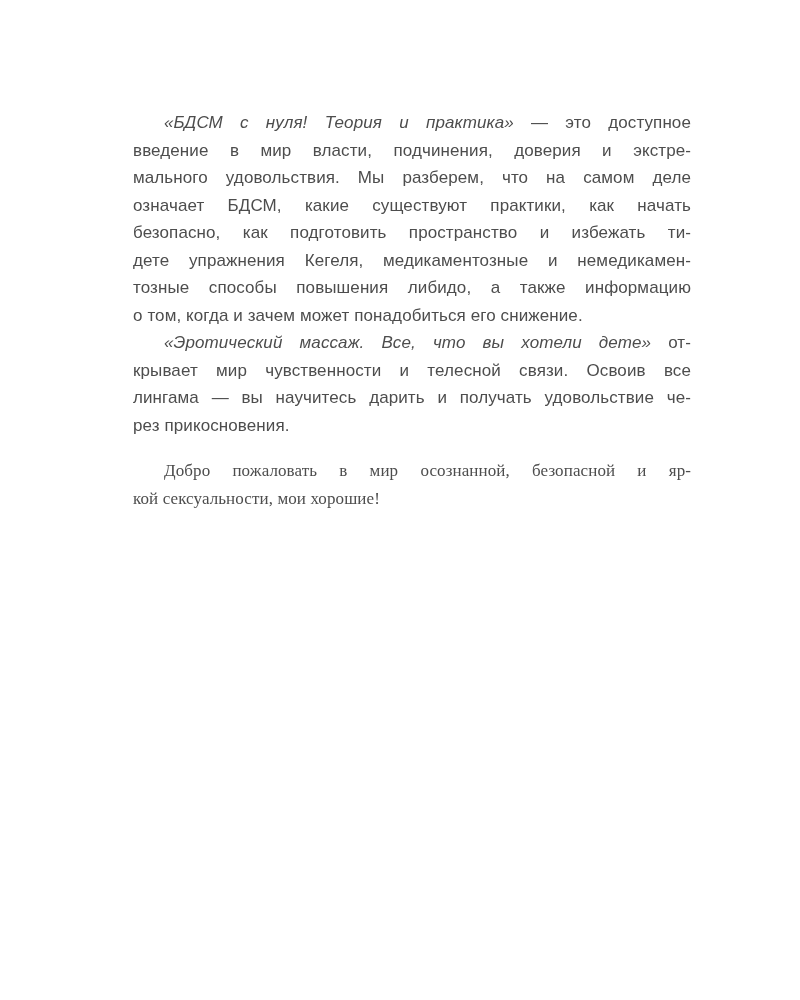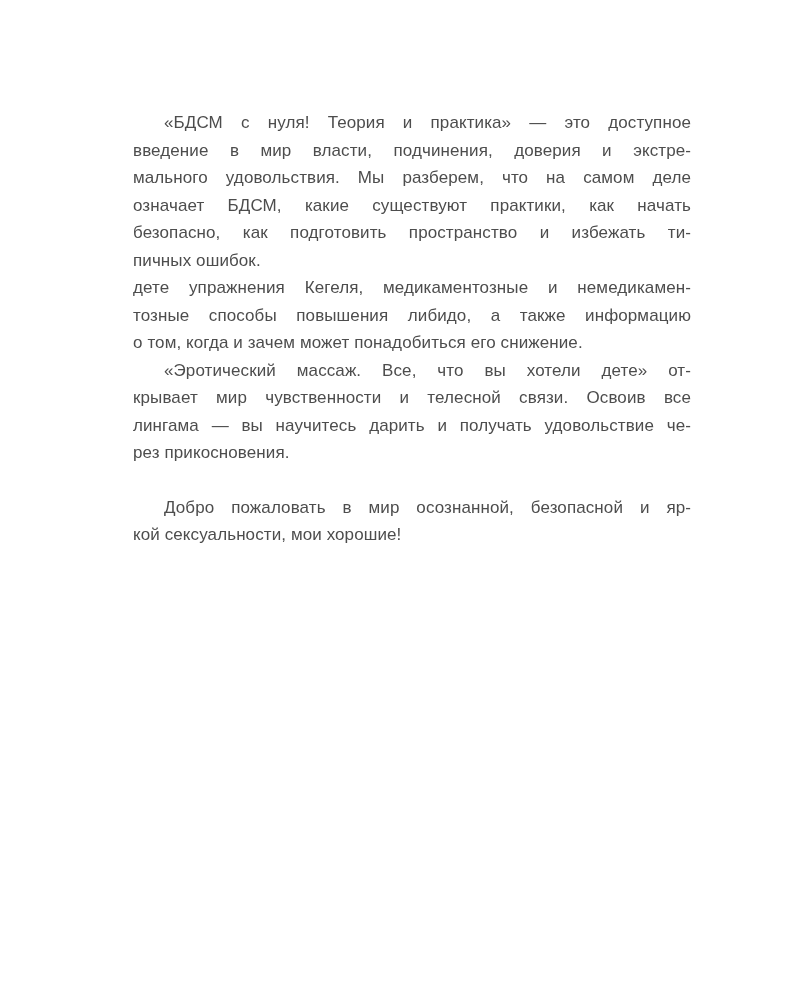--- a/index.html
+++ b/index.html
@@ -22,47 +22,48 @@
     font-size: 17px;
     line-height: 27.5px;
     font-weight: 400;
     letter-spacing: 0.1px;
   }
   .para {
     margin: 0;
     padding: 0;
   }
   .para.space-before {
-    margin-top: 27px;
+    margin-top: 18px;
+    font-family: Liberation Serif, serif;
   }
   .line {
     text-align: justify;
     text-align-last: justify;
   }
   .line.last {
     text-align: left;
     text-align-last: left;
   }
   .line.indent {
     text-indent: 31px;
   }
   .seg-italic {
+    font-style: italic;
   }
 </style>
 </head>
 <body style="background: rgb(255, 255, 255);">
 
 <div class="page-text" id="text-block" style="color: rgb(77, 77, 77);">
     <div class="para">
       <div class="line indent"><span class="seg-italic">«БДСМ с нуля! Теория и практика»</span><span class="seg-regular"> — это доступное</span></div>
       <div class="line"><span class="seg-regular">введение в мир власти, подчинения, доверия и экстре-</span></div>
       <div class="line"><span class="seg-regular">мального удовольствия. Мы разберем, что на самом деле</span></div>
       <div class="line"><span class="seg-regular">означает БДСМ, какие существуют практики, как начать</span></div>
       <div class="line"><span class="seg-regular">безопасно, как подготовить пространство и избежать ти-</span></div>
-      <div class="line last"><span class="seg-regular">пичных ошибок.</span></div>
     </div>
     <div class="para">
       <div class="line"><span class="seg-regular">дете упражнения Кегеля, медикаментозные и немедикамен-</span></div>
       <div class="line"><span class="seg-regular">тозные способы повышения либидо, а также информацию</span></div>
       <div class="line last"><span class="seg-regular">о том, когда и зачем может понадобиться его снижение.</span></div>
     </div>
     <div class="para">
       <div class="line indent"><span class="seg-italic">«Эротический массаж. Все, что вы хотели дете»</span><span class="seg-regular"> от-</span></div>
       <div class="line"><span class="seg-regular">крывает мир чувственности и телесной связи. Освоив все</span></div>
       <div class="line"><span class="seg-regular">лингама — вы научитесь дарить и получать удовольствие че-</span></div>

